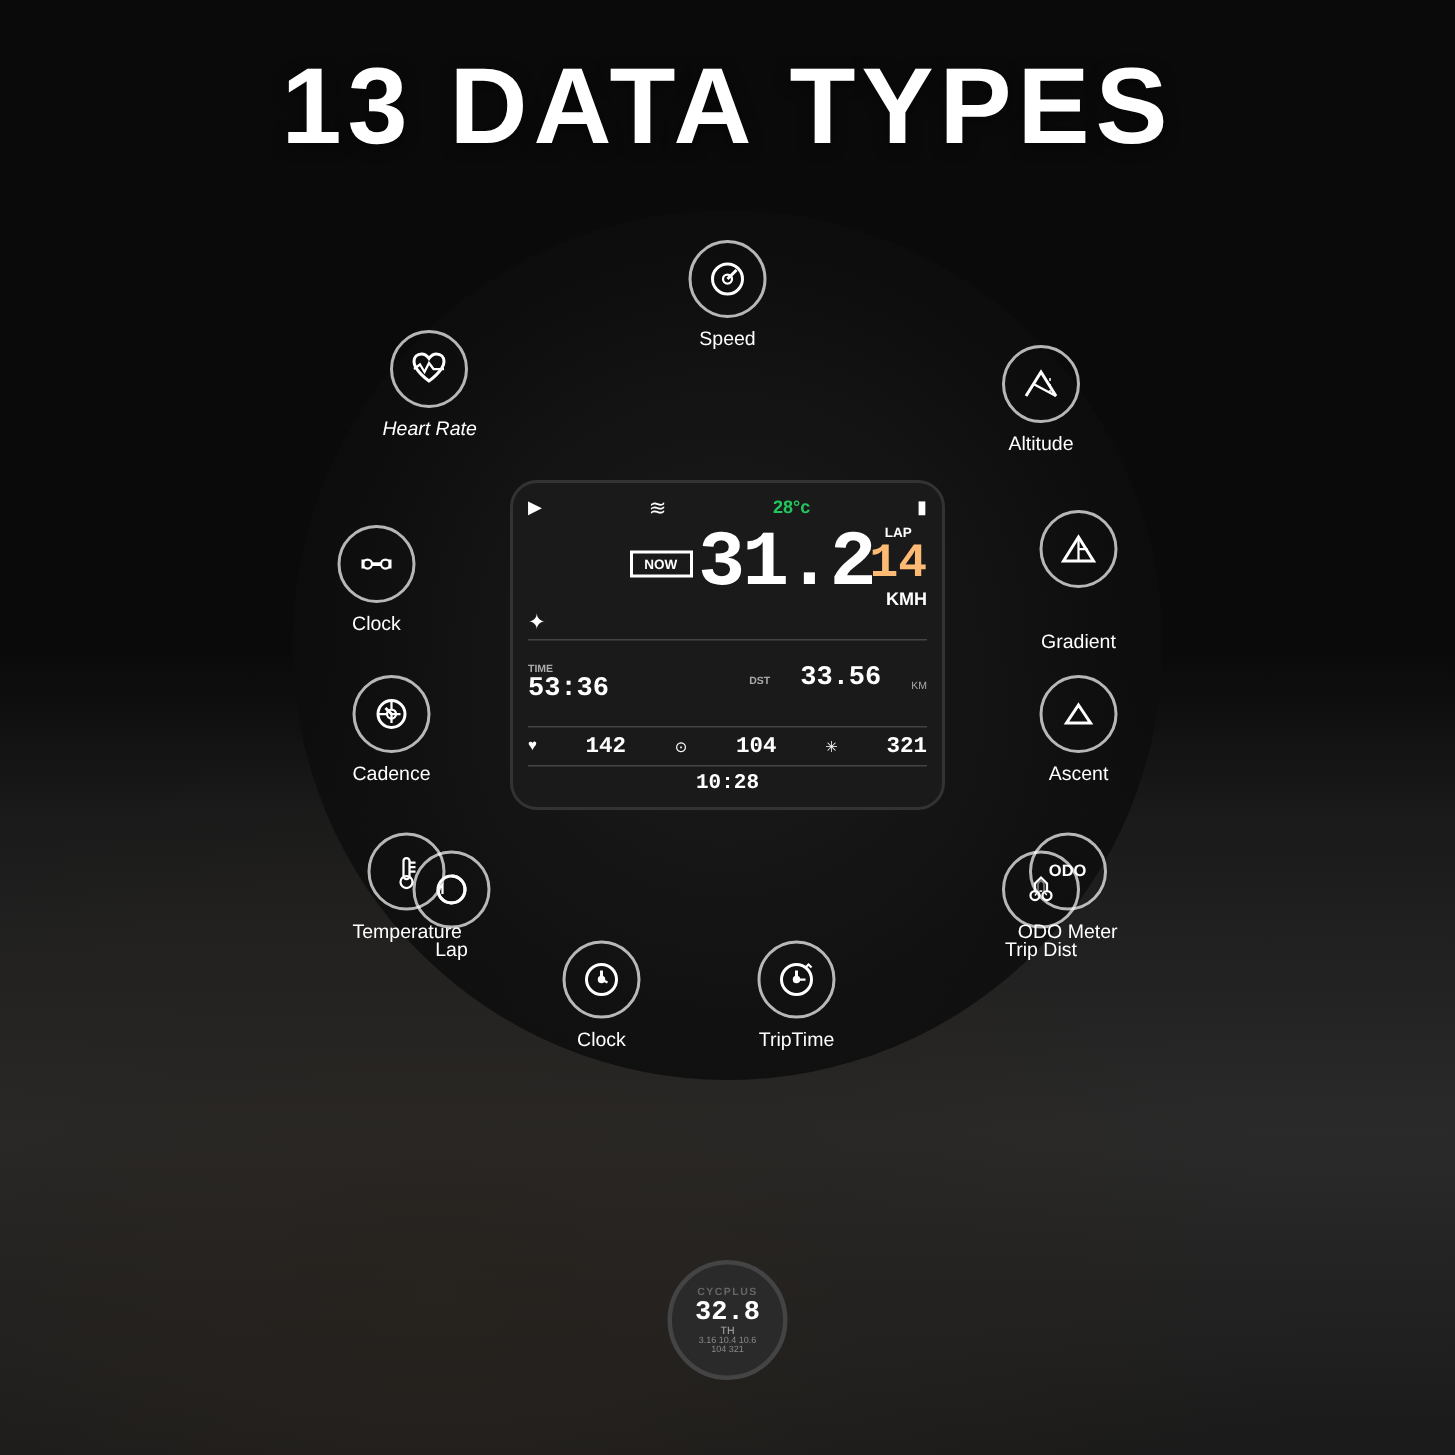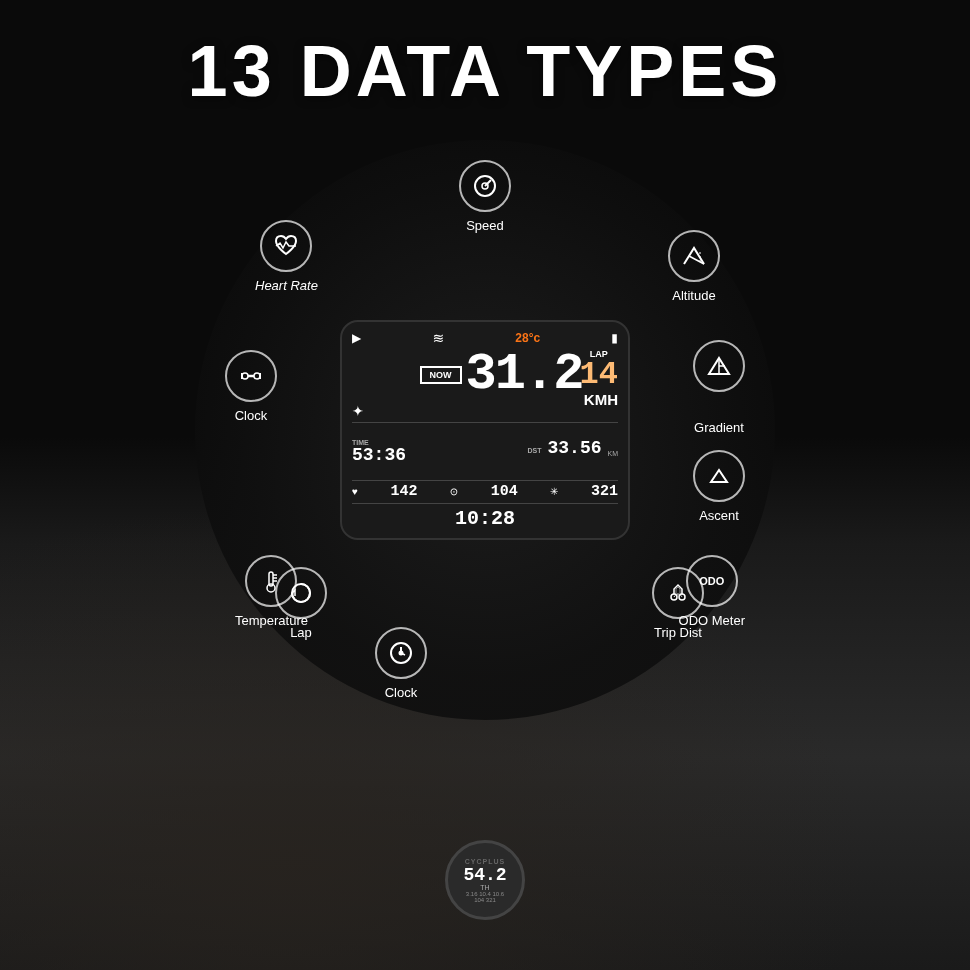--- a/index.html
+++ b/index.html
@@ -87,21 +87,21 @@
       color: white;
       font-size: 12px;
     }
 
     .screen-wave-icon {
       color: white;
       font-size: 14px;
     }
 
     .screen-temp {
-      color: #f97316;
+      color: #22c55e;
       font-size: 12px;
       font-weight: bold;
     }
 
     .screen-battery {
       color: white;
       font-size: 12px;
     }
 
     .screen-main-row {
@@ -149,21 +149,21 @@
     .screen-lap-num {
       color: #fdba74;
       font-size: 32px;
       font-weight: 900;
       font-family: 'Courier New', monospace;
       line-height: 1;
     }
 
     .screen-kmh {
       color: white;
-      font-size: 15px;
+      font-size: 12px;
       font-weight: bold;
       align-self: flex-end;
       margin-bottom: 18px;
     }
 
     .screen-icon-row {
       width: 100%;
       display: flex;
       align-items: center;
     }
@@ -233,21 +233,21 @@
     .screen-clock-row {
       width: 100%;
       display: flex;
       justify-content: center;
       border-top: 1px solid #444;
       padding-top: 3px;
     }
 
     .screen-clock-value {
       color: white;
-      font-size: 20px;
+      font-size: 14px;
       font-weight: 900;
       font-family: 'Courier New', monospace;
       text-align: right;
     }
 
     
     .icon-item {
       position: absolute;
       display: flex;
       flex-direction: column;
@@ -378,21 +378,21 @@
     <div class="screen-icon-row">
       <span class="screen-bluetooth-icon">✦</span>
     </div>
 
     <div class="screen-mid-row">
       <div class="screen-data-item">
         <span class="screen-data-label">TIME</span>
         <span class="screen-data-value">53:36</span>
       </div>
       <div class="screen-data-item" style="align-items:flex-end;">
-        <div style="display:flex;align-items:baseline;gap:6px;">
+        <div style="display:flex;align-items:baseline;gap:20px;">
           <span class="screen-data-label">DST</span>
           <span class="screen-data-value">33.56</span>
           <span class="screen-km-label">KM</span>
         </div>
       </div>
     </div>
 
     <div class="screen-bottom-row">
       <span class="screen-metric-icon">♥</span>
       <span class="screen-metrics">142</span>
@@ -456,20 +456,34 @@
     <div class="icon-circle">
       <svg viewBox="0 0 28 28">
         <polygon points="14,6 24,22 4,22" stroke="white" stroke-width="2" fill="none"></polygon>
         <line x1="14" y1="6" x2="14" y2="22" stroke="white" stroke-width="1.5"></line>
         <polyline points="14,14 20,14" stroke="white" stroke-width="1.5"></polyline>
       </svg>
     </div>
     <span class="icon-label">Gradient</span>
   </div>
 
+  <div class="icon-item" style="top:310px; left:40px; align-items:center;">
+    <div class="icon-circle">
+      <svg viewBox="0 0 28 28">
+        <circle cx="14" cy="14" r="9" stroke="white" stroke-width="2" fill="none"></circle>
+        <circle cx="14" cy="14" r="3" stroke="white" stroke-width="1.5" fill="none"></circle>
+        <line x1="14" y1="5" x2="14" y2="11" stroke="white" stroke-width="1.5"></line>
+        <line x1="5" y1="14" x2="11" y2="14" stroke="white" stroke-width="1.5"></line>
+        <line x1="20" y1="14" x2="14" y2="14" stroke="white" stroke-width="1.5"></line>
+        <line x1="14" y1="20" x2="14" y2="14" stroke="white" stroke-width="1.5"></line>
+        <line x1="10" y1="10" x2="14" y2="14" stroke="white" stroke-width="2"></line>
+      </svg>
+    </div>
+    <span class="icon-label">Cadence</span>
+  </div>
 
   <div class="icon-item" style="top:310px; right:30px; align-items:center;">
     <div class="icon-circle">
       <svg viewBox="0 0 28 28">
         <polygon points="14,8 22,20 6,20" stroke="white" stroke-width="2" fill="none"></polygon>
         <line x1="14" y1="8" x2="22" y2="20" stroke="white" stroke-width="1" opacity="0.5"></line>
       </svg>
     </div>
     <span class="icon-label">Ascent</span>
   </div>
@@ -498,21 +512,21 @@
     <div class="icon-circle">
       <svg viewBox="0 0 28 28">
         <circle cx="14" cy="14" r="9" stroke="white" stroke-width="2" fill="none"></circle>
         <path d="M14 5 A9 9 0 1 1 5 14" stroke="white" stroke-width="2" fill="none"></path>
         <polyline points="5,14 8,11 8,17" stroke="white" stroke-width="1.5" fill="none"></polyline>
       </svg>
     </div>
     <span class="icon-label">Lap</span>
   </div>
 
-  <div class="icon-item" style="bottom:80px; right:71px; align-items:center;">
+  <div class="icon-item" style="bottom:80px; right:55px; align-items:center;">
     <div class="icon-circle">
       <svg viewBox="0 0 28 28">
         <circle cx="10" cy="18" r="3" stroke="white" stroke-width="1.5" fill="none"></circle>
         <circle cx="18" cy="18" r="3" stroke="white" stroke-width="1.5" fill="none"></circle>
         <path d="M10 15 L10 10 L14 6 L18 10 L18 15" stroke="white" stroke-width="1.5" fill="none"></path>
         <path d="M12 15 L12 10 L14 8 L16 10 L16 15" stroke="white" stroke-width="1" fill="none" opacity="0.5"></path>
         <path d="M10 18 Q14 12 18 18" stroke="white" stroke-width="1" stroke-dasharray="2,2" fill="none"></path>
       </svg>
     </div>
     <span class="icon-label">Trip Dist</span>
@@ -523,22 +537,34 @@
       <svg viewBox="0 0 28 28">
         <circle cx="14" cy="14" r="10" stroke="white" stroke-width="2" fill="none"></circle>
         <line x1="14" y1="8" x2="14" y2="14" stroke="white" stroke-width="2"></line>
         <line x1="14" y1="14" x2="18" y2="16" stroke="white" stroke-width="1.5"></line>
         <circle cx="14" cy="14" r="1.5" fill="white"></circle>
       </svg>
     </div>
     <span class="icon-label">Clock</span>
   </div>
 
+  <div class="icon-item" style="bottom:20px; left:50%; transform:translateX(20px); align-items:center;">
+    <div class="icon-circle">
+      <svg viewBox="0 0 28 28">
+        <circle cx="14" cy="14" r="10" stroke="white" stroke-width="2" fill="none"></circle>
+        <line x1="14" y1="8" x2="14" y2="14" stroke="white" stroke-width="2"></line>
+        <line x1="14" y1="14" x2="20" y2="14" stroke="white" stroke-width="1.5"></line>
+        <circle cx="14" cy="14" r="1.5" fill="white"></circle>
+        <path d="M20 6 L22 4 L24 6" stroke="white" stroke-width="1.5" fill="none"></path>
+      </svg>
+    </div>
+    <span class="icon-label">TripTime</span>
+  </div>
 
 </div>
 
 <div class="small-device" style="position:absolute; bottom:50px; left:50%; transform:translateX(-50%);">
   <span class="cycplus-label">CYCPLUS</span>
-  <span class="small-device-speed">54.2</span>
+  <span class="small-device-speed">32.8</span>
   <span class="small-device-unit">TH</span>
   <span class="small-device-data">3.16  10.4  10.6</span>
   <span class="small-device-data">104  321</span>
 </div>
 
 </body></html>

